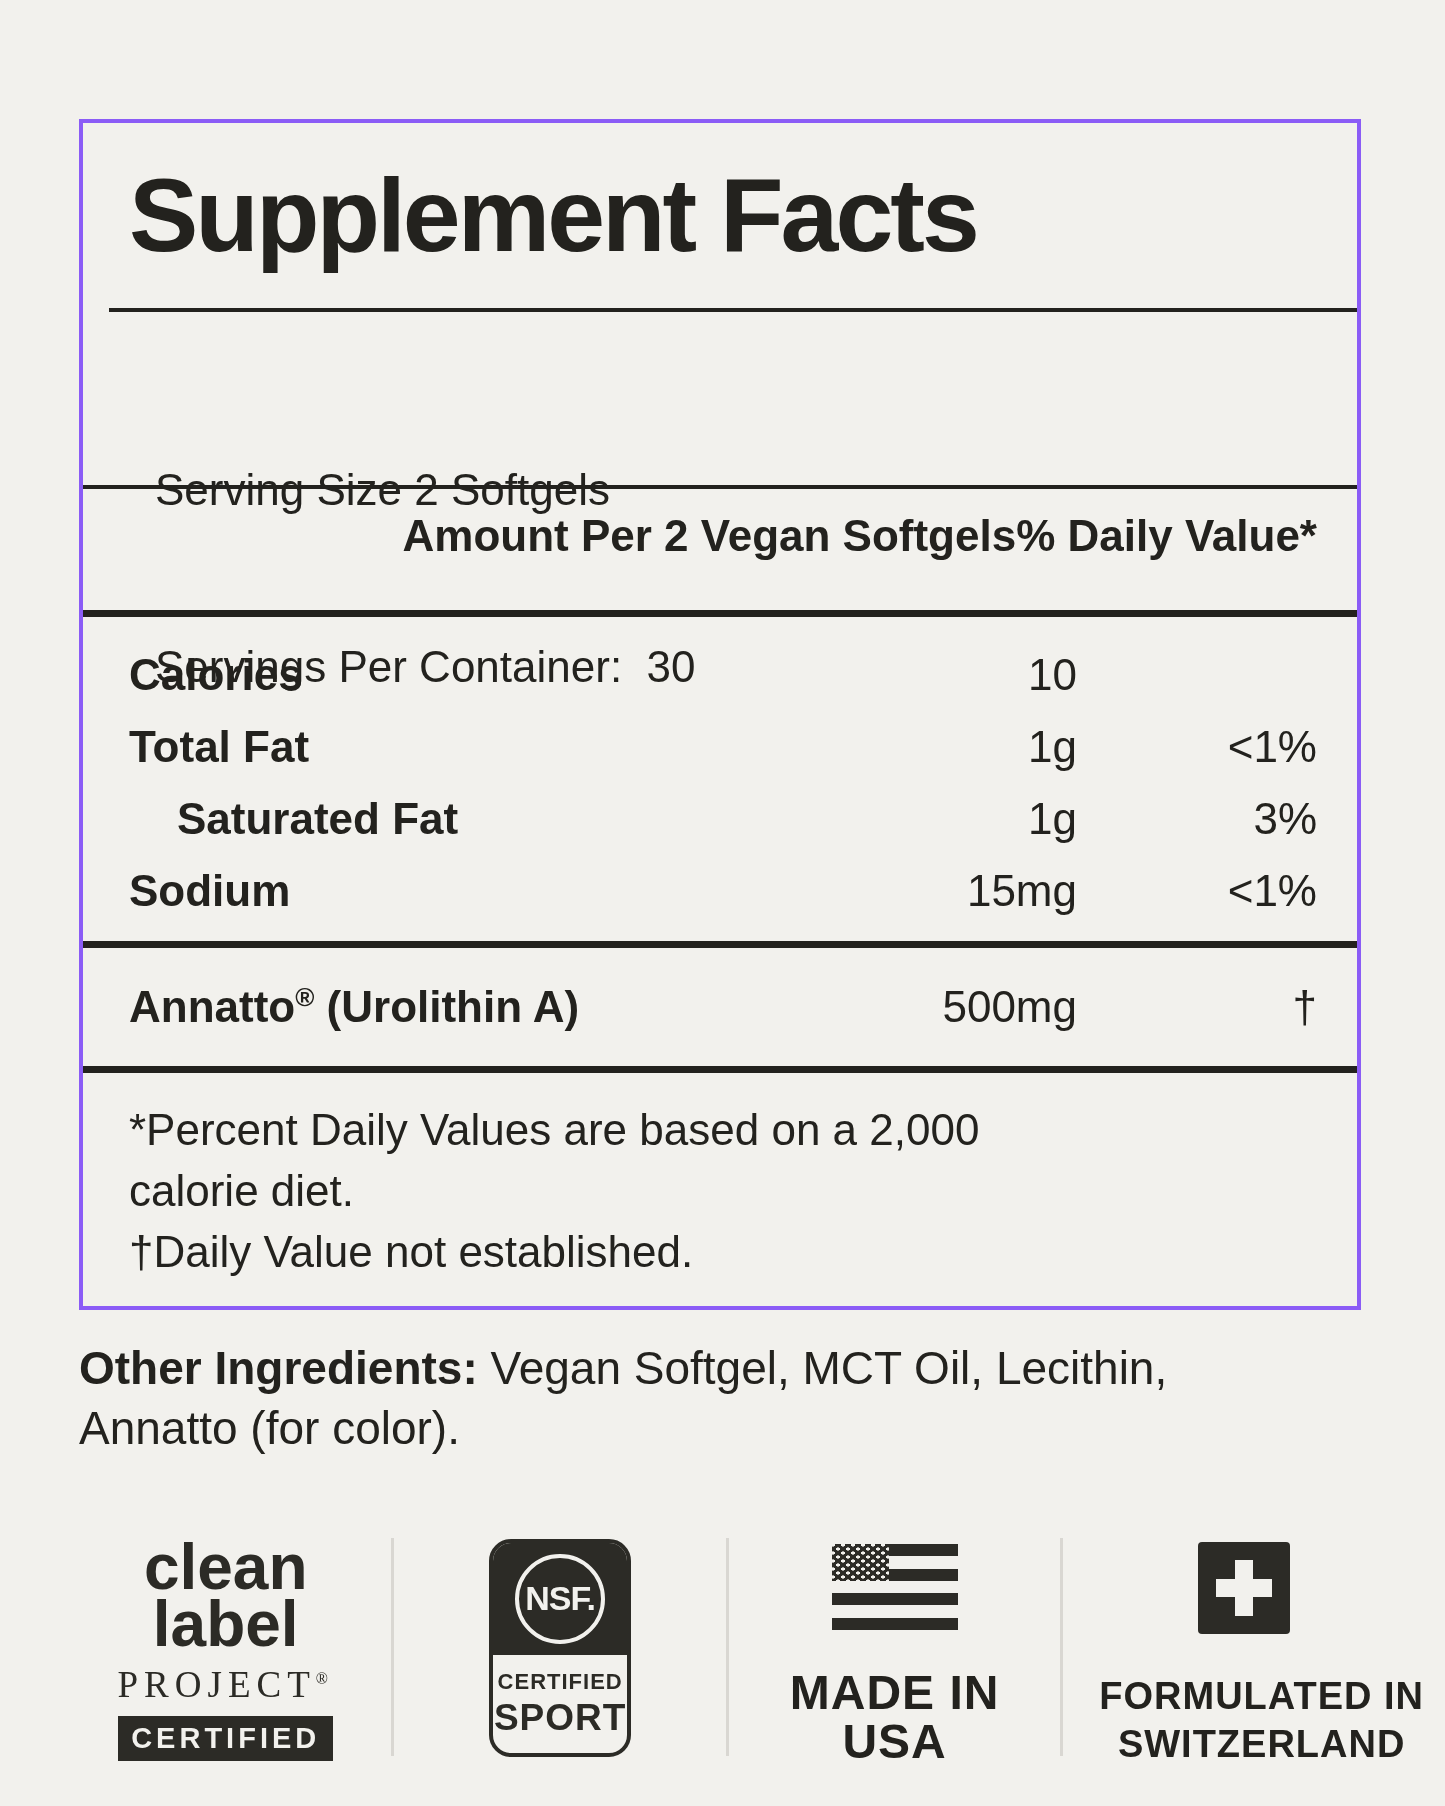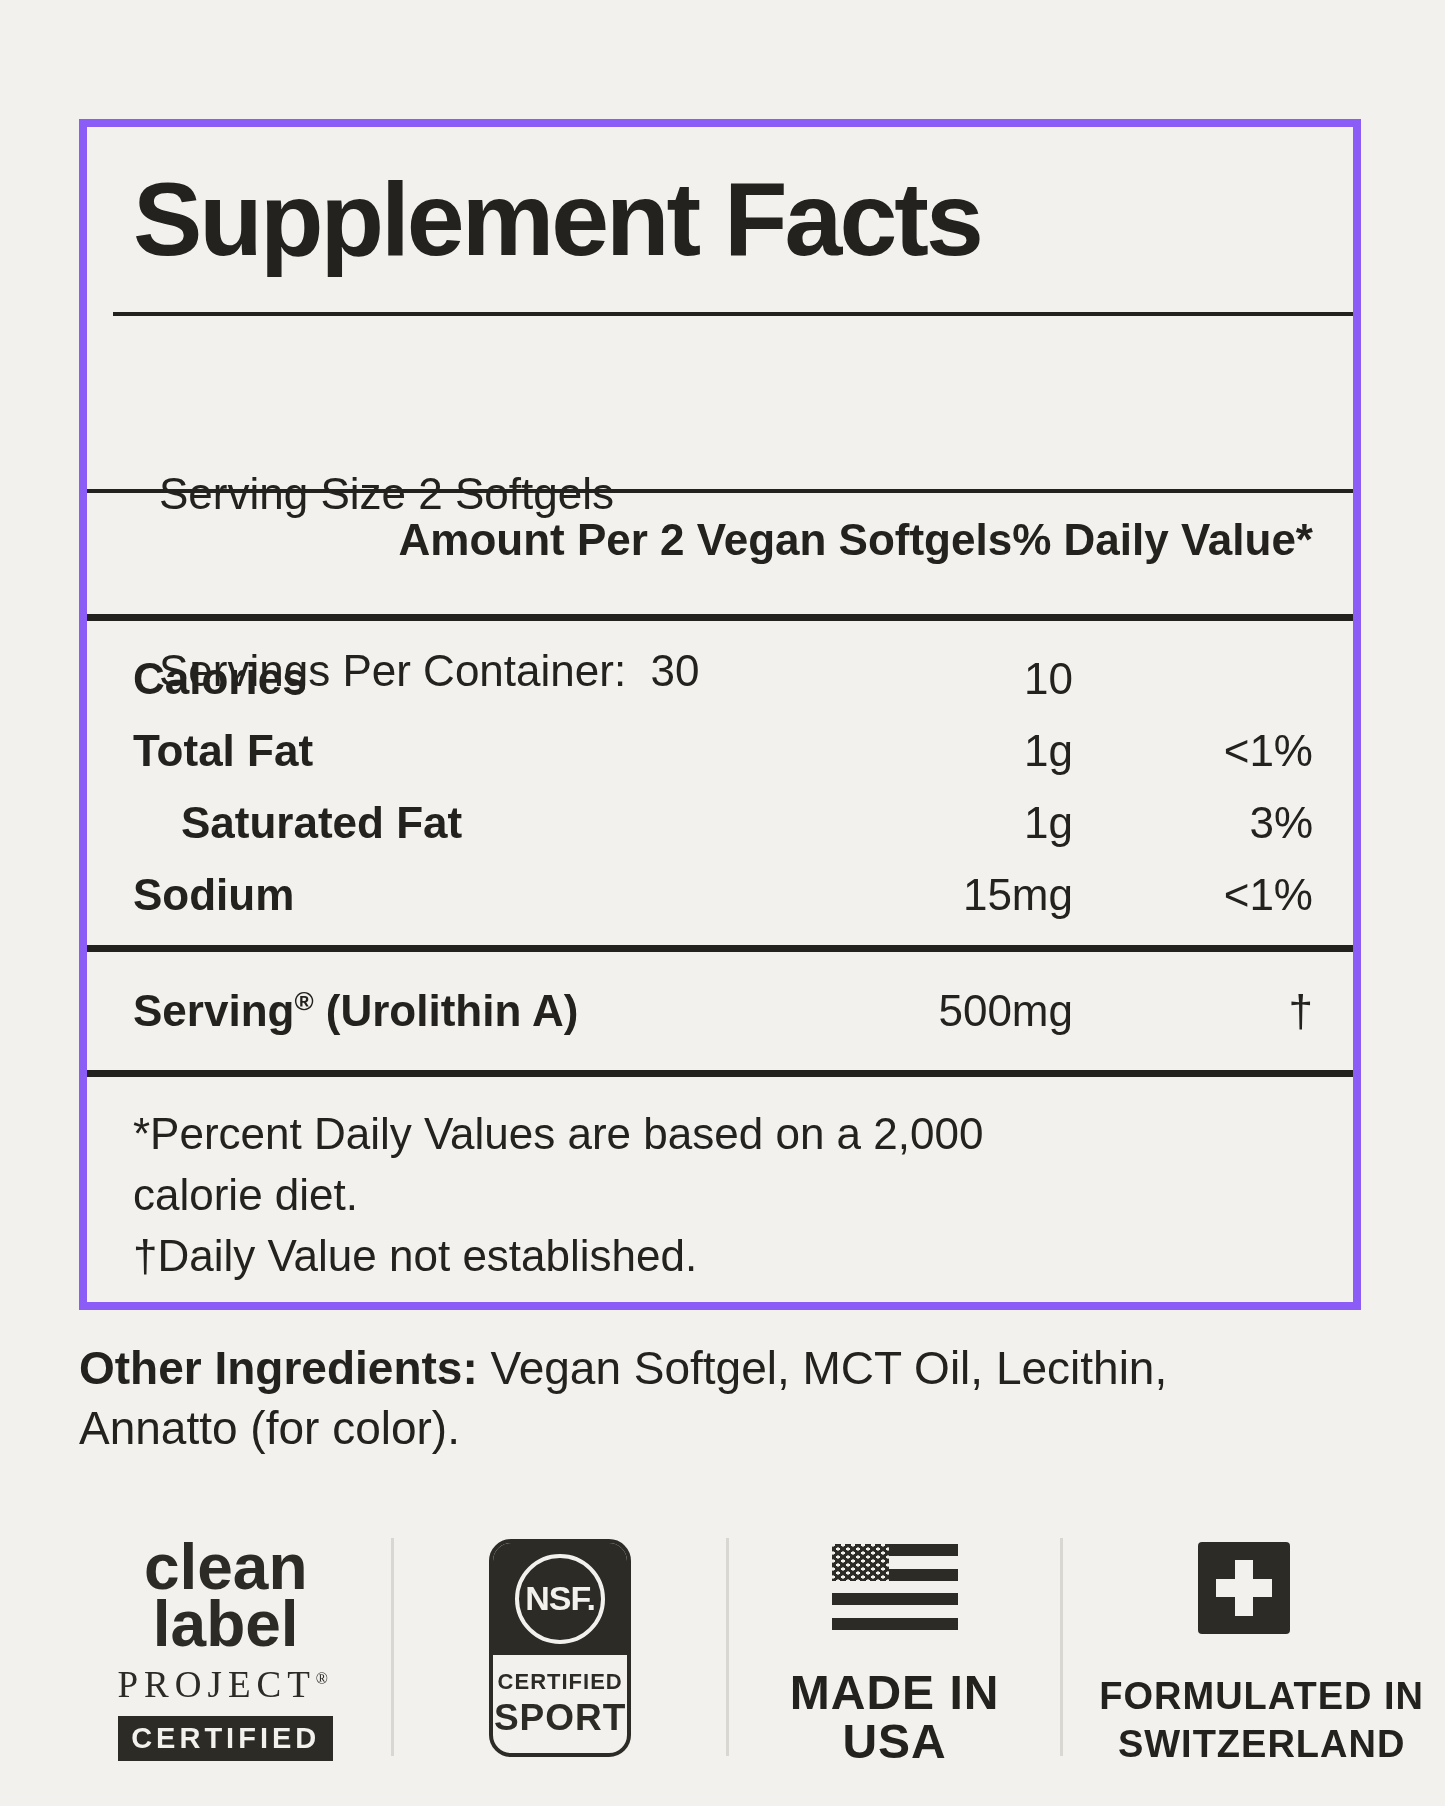--- a/index.html
+++ b/index.html
@@ -9,21 +9,21 @@
     background:#f2f1ed;
     color:#23221e;
     position:relative;
     border-radius:24px;
     overflow:hidden;
   }
   
   .facts-box {
     position:absolute; left:79px; top:119px;
     width:1282px; height:1191px;
-    border:8px solid #8b5cf6;
+    border:4px solid #8b5cf6;
   }
   .sec { padding-left:46px; padding-right:40px; }
   .sec-title {
     height:185px; display:flex; align-items:center;
   }
   .sec-title h1 {
     font-size:104px; font-weight:700; letter-spacing:-3px;
     white-space:nowrap;
   }
   .sec-serving {
@@ -151,21 +151,21 @@
       <span class="ndv">3%</span>
     </div>
     <div class="nrow">
       <span class="nname">Sodium</span>
       <span class="namount">15mg</span>
       <span class="ndv">&lt;1%</span>
     </div>
   </div>
 
   <div class="sec sec-active">
-    <span class="aname"><span>Serving</span><sup>®</sup><span> (Urolithin A)</span></span>
+    <span class="aname"><span>Annatto</span><sup>®</sup><span> (Urolithin A)</span></span>
     <span class="aamount">500mg</span>
     <span class="adv">†</span>
   </div>
 
   <div class="sec sec-footnote">
     <div>*Percent Daily Values are based on a 2,000</div>
     <div>calorie diet.</div>
     <div>†Daily Value not established.</div>
   </div>
 

